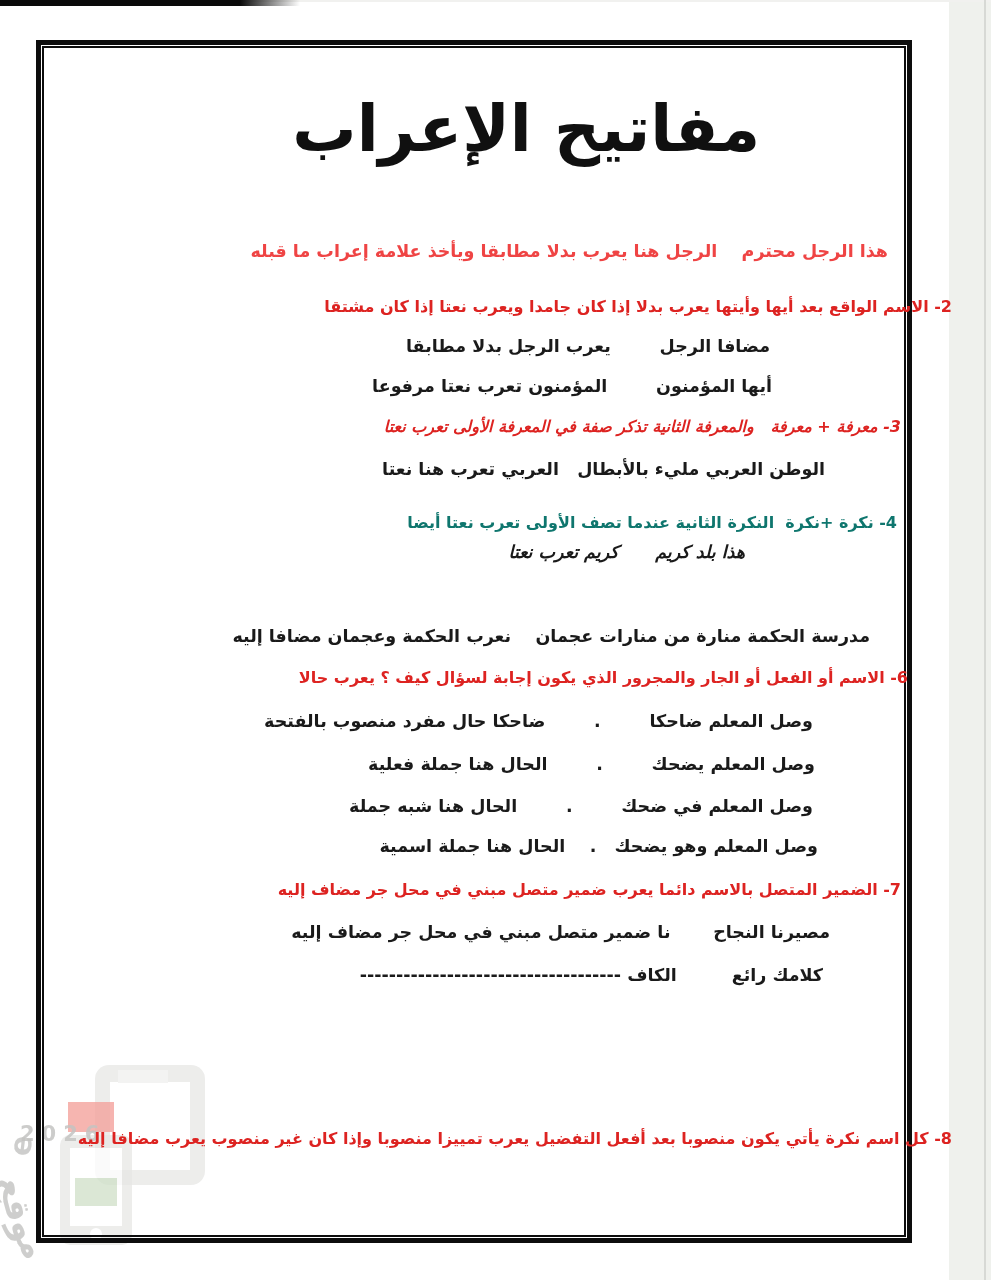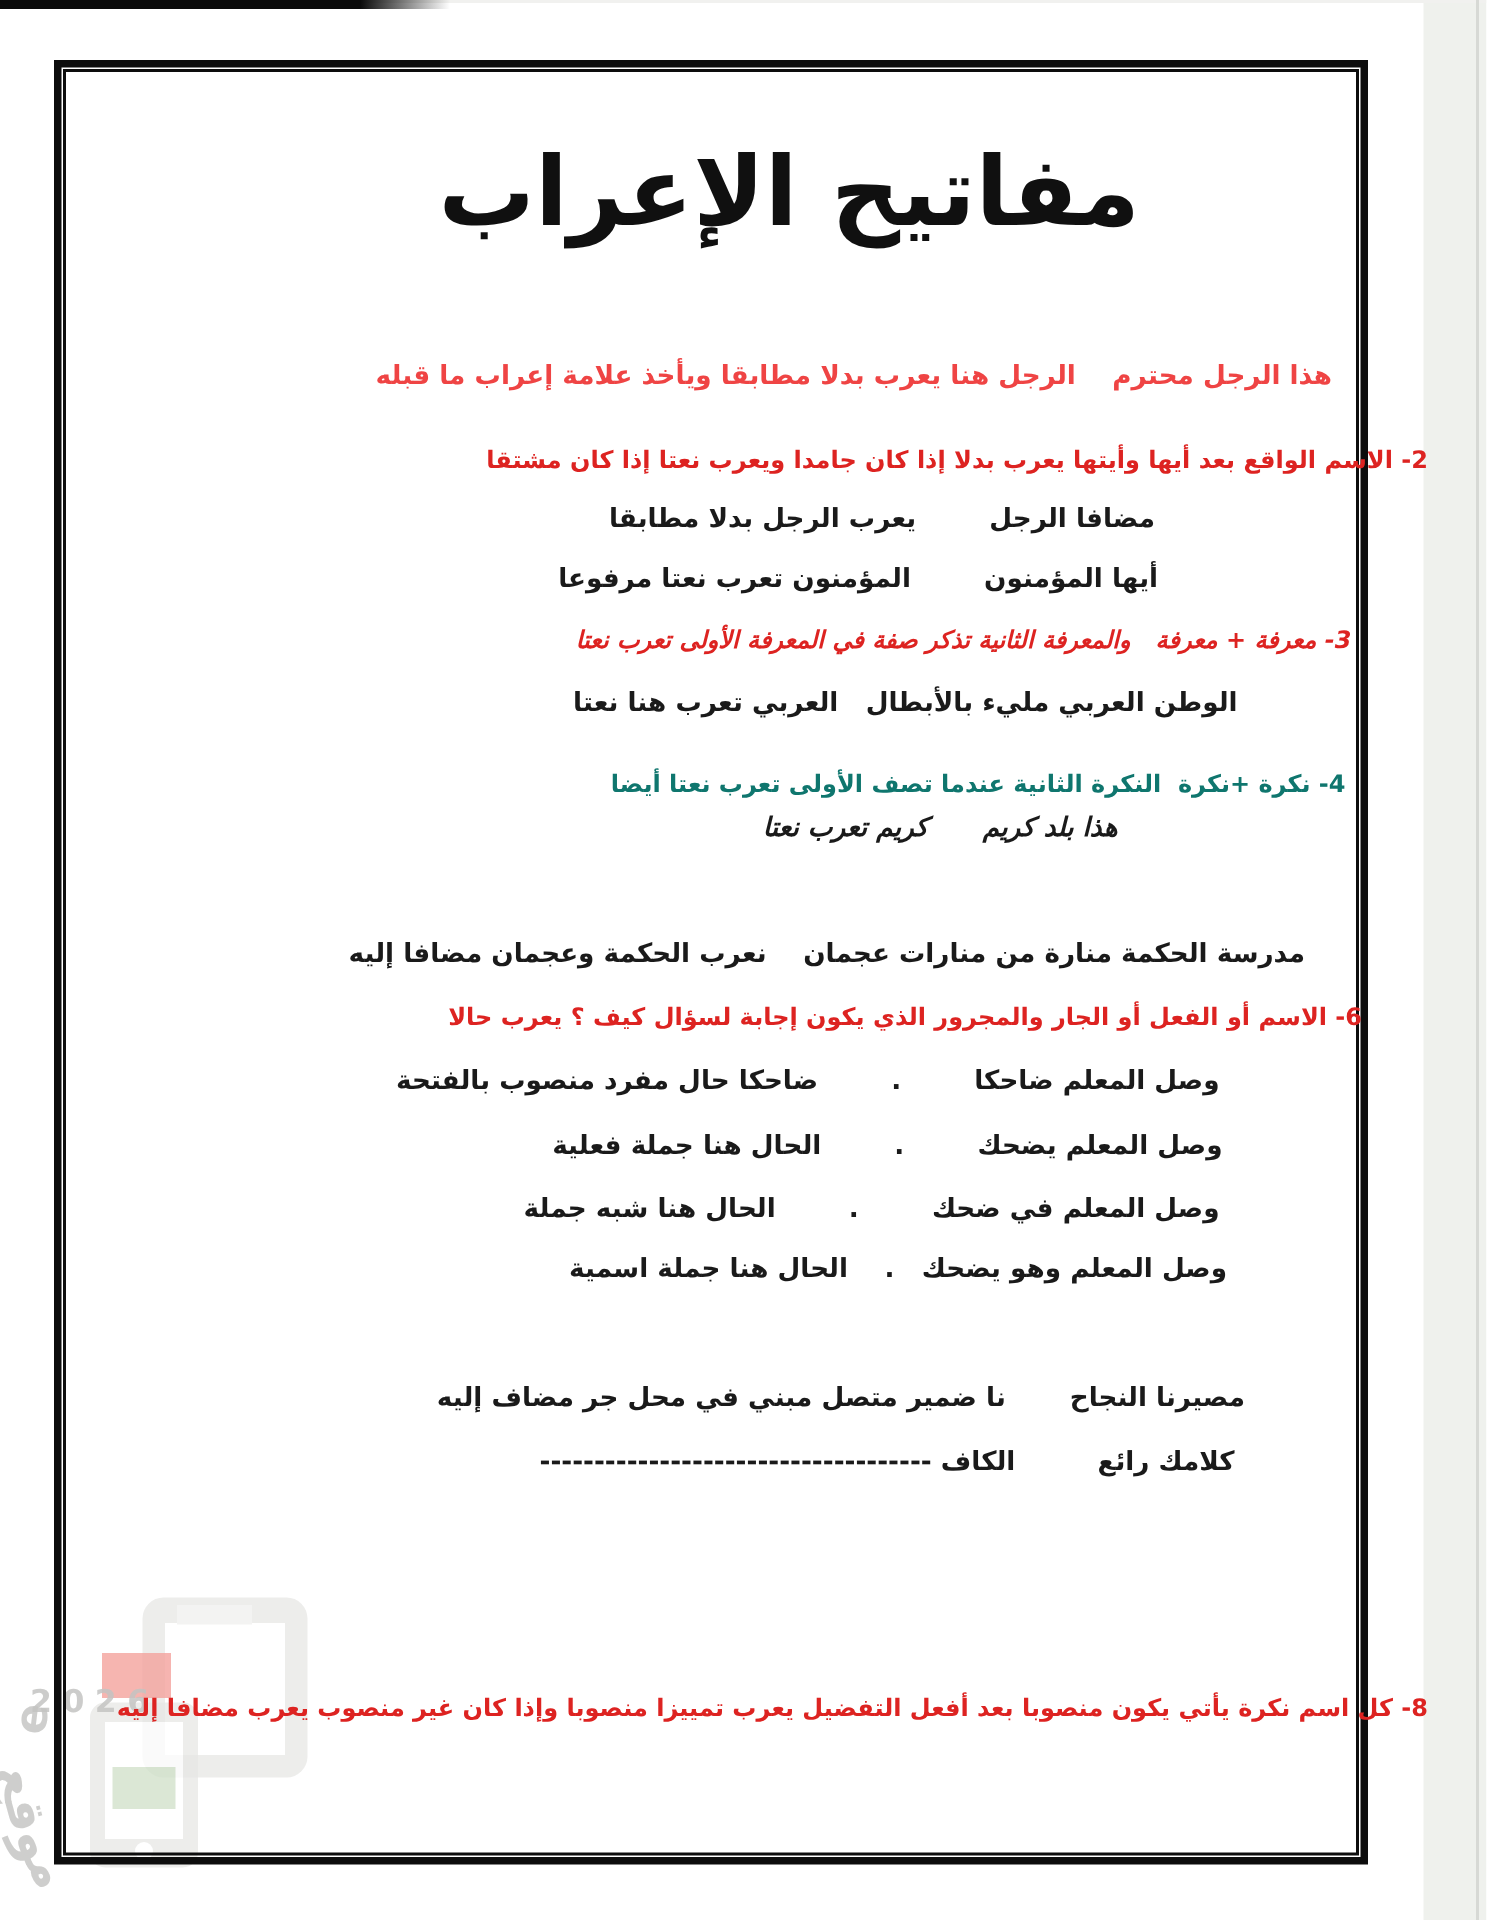--- a/index.html
+++ b/index.html
@@ -103,18 +103,19 @@
       <div class="line red" style="color: rgb(221, 35, 33); top: 366px; right: 3px; font-style: italic;">3- معرفة + معرفة   والمعرفة الثانية تذكر صفة في المعرفة الأولى تعرب نعتا</div>
       <div class="line black" style="color: rgb(26, 26, 26); top: 408px; right: 79px;">الوطن العربي مليء بالأبطال   العربي تعرب هنا نعتا</div>
       <div class="line red" style="color: #0f766e; top: 462px; right: 7px;">4- نكرة +نكرة  النكرة الثانية عندما تصف الأولى تعرب نعتا أيضا</div>
       <div class="line black" style="color: rgb(26, 26, 26); top: 491px; right: 159px; font-style: italic;">هذا بلد كريم      كريم تعرب نعتا</div>
       <div class="line black" style="color: rgb(26, 26, 26); top: 575px; right: 34px;">مدرسة الحكمة منارة من منارات عجمان    نعرب الحكمة وعجمان مضافا إليه</div>
       <div class="line red" style="color: rgb(221, 35, 33); top: 617px; right: -4px;">6- الاسم أو الفعل أو الجار والمجرور الذي يكون إجابة لسؤال كيف ؟ يعرب حالا</div>
       <div class="line black" style="color: rgb(26, 26, 26); top: 660px; right: 91px;">وصل المعلم ضاحكا        .        ضاحكا حال مفرد منصوب بالفتحة</div>
       <div class="line black" style="color: rgb(26, 26, 26); top: 703px; right: 89px;">وصل المعلم يضحك        .        الحال هنا جملة فعلية</div>
       <div class="line black" style="color: rgb(26, 26, 26); top: 745px; right: 91px;">وصل المعلم في ضحك        .        الحال هنا شبه جملة</div>
       <div class="line black" style="color: rgb(26, 26, 26); top: 785px; right: 86px;">وصل المعلم وهو يضحك   .    الحال هنا جملة اسمية</div>
+      <div class="line red" style="color: rgb(221, 35, 33); top: 829px; right: 3px;">7- الضمير المتصل بالاسم دائما يعرب ضمير متصل مبني في محل جر مضاف إليه</div>
       <div class="line black" style="color: rgb(26, 26, 26); top: 871px; right: 74px;">مصيرنا النجاح       نا ضمير متصل مبني في محل جر مضاف إليه</div>
       <div class="line black" style="color: rgb(26, 26, 26); top: 914px; right: 81px;">كلامك رائع         الكاف ------------------------------------</div>
       <div class="line red" style="color: rgb(221, 35, 33); top: 1078px; right: -48px;">8- كل اسم نكرة يأتي يكون منصوبا بعد أفعل التفضيل يعرب تمييزا منصوبا وإذا كان غير منصوب يعرب مضافا إليه</div>
     </div>
 
 </div>
 
 </body></html>

